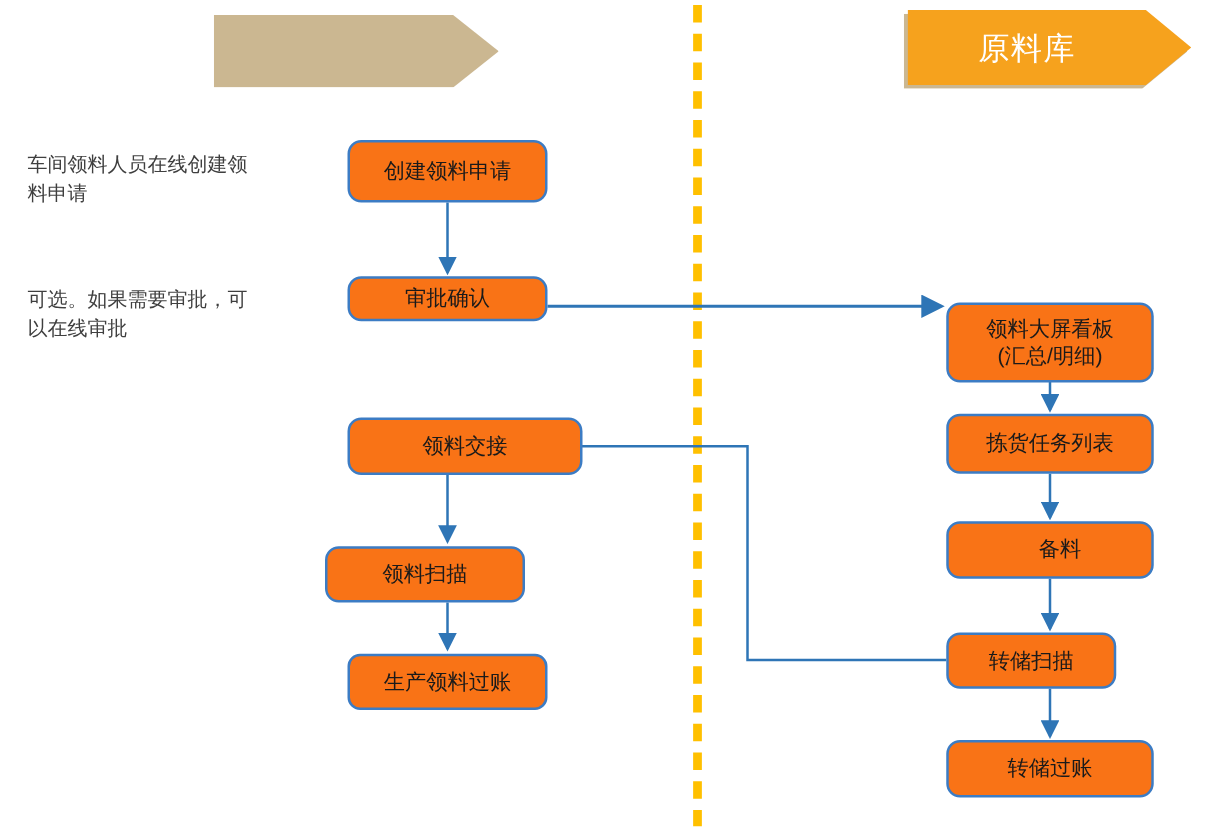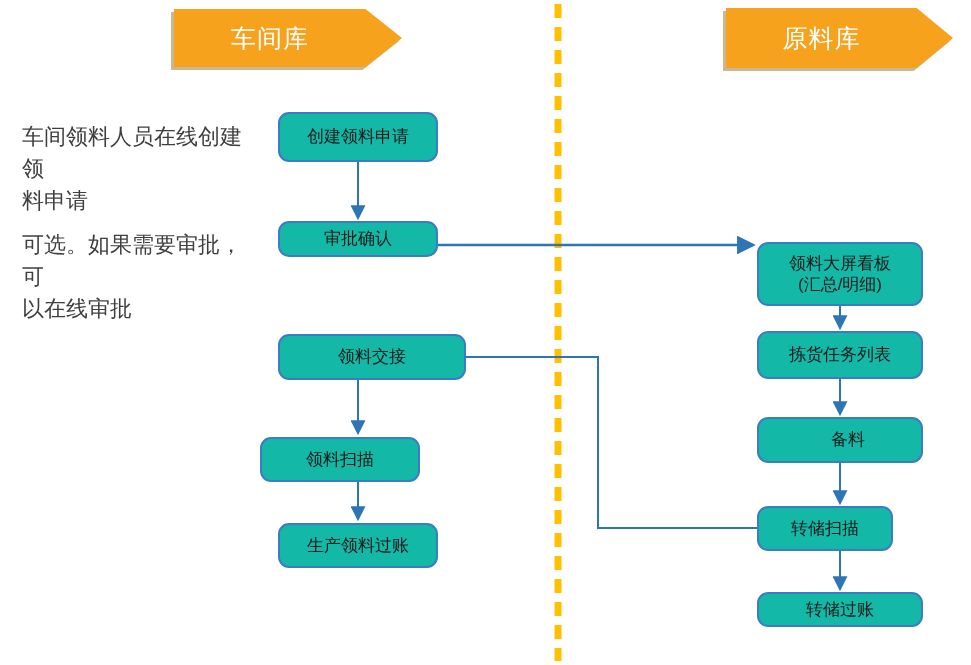--- a/index.html
+++ b/index.html
@@ -34,52 +34,52 @@
     background: rgba(140, 95, 10, 0.45);
     clip-path: polygon(0 0, 84% 0, 100% 50%, 84% 100%, 0 100%);
   }
   #lane-workshop-shadow { left: 171px; top: 12px; width: 228px; height: 58px; }
   #lane-raw-shadow      { left: 723px; top: 11px; width: 227px; height: 60px; }
 
   .node {
     position: absolute;
     z-index: 2;
     box-sizing: border-box;
-    background: #14b8a6;
+    background: #f97316;
     border: 2px solid #3C7CC4;
     border-radius: 11px;
     display: flex;
     flex-direction: column;
     align-items: center;
     justify-content: center;
     font-size: 17px;
     color: #1a1a1a;
     line-height: 1.25;
     text-align: center;
   }
   
   #node-create        { left: 278px; top: 112px; width: 160px; height: 50px; }
   #node-approve       { left: 278px; top: 221px; width: 160px; height: 36px; }
   #node-handover      { left: 278px; top: 334px; width: 188px; height: 46px; }
   #node-scan          { left: 260px; top: 437px; width: 160px; height: 45px; }
-  #node-post          { left: 278px; top: 523px; width: 160px; height: 45px; }
+  #node-post          { left: 278px; top: 523px; width: 160px; height: 45px; border-radius: 10px; }
   
   #node-dashboard     { left: 757px; top: 206px; width: 166px; height: 64px; margin-top: 36px; }
   #node-picking       { left: 757px; top: 331px; width: 166px; height: 48px; }
   #node-prepare       { left: 757px; top: 417px; width: 166px; height: 46px; padding-left: 16px; }
   #node-transfer-scan { left: 757px; top: 506px; width: 136px; height: 45px; }
-  #node-transfer-post { left: 757px; top: 592px; width: 166px; height: 35px; }
+  #node-transfer-post { left: 757px; top: 592px; width: 166px; height: 46px; }
 
   .annotation {
     position: absolute;
     z-index: 2;
     left: 22px;
     width: 220px;
     color: #3F3F3F;
-    font-size: 22px;
+    font-size: 16px;
     line-height: 1.45;
     white-space: pre-line;
   }
   #annotation-create  { top: 121px; }
   #annotation-approve { top: 229px; }
 </style>
 </head>
 <body>
 
 <div id="canvas">
@@ -106,23 +106,20 @@
     <line x1="840" y1="551" x2="840" y2="589" stroke="#2E75B6" stroke-width="2" marker-end="url(#arrow)"></line>
 
     <path d="M757,528 L598,528 L598,357 L442,357" fill="none" stroke="#2E75B6" stroke-width="2" marker-end="url(#arrow)"></path>
 
     <line x1="358" y1="380" x2="358" y2="433" stroke="#2E75B6" stroke-width="2" marker-end="url(#arrow)"></line>
 
     <line x1="358" y1="482" x2="358" y2="519" stroke="#2E75B6" stroke-width="2" marker-end="url(#arrow)"></line>
   </svg>
 
   <div id="lane-workshop-shadow" class="lane-shadow"></div>
-  <div id="lane-workshop" class="lane-header">
-    <span class="lane-label">车间库</span>
-  </div>
   <div id="lane-raw-shadow" class="lane-shadow"></div>
   <div id="lane-raw" class="lane-header">
     <span class="lane-label">原料库</span>
   </div>
 
   <div id="annotation-create" class="annotation">车间领料人员在线创建领
 料申请</div>
   <div id="annotation-approve" class="annotation">可选。如果需要审批，可
 以在线审批</div>
 

